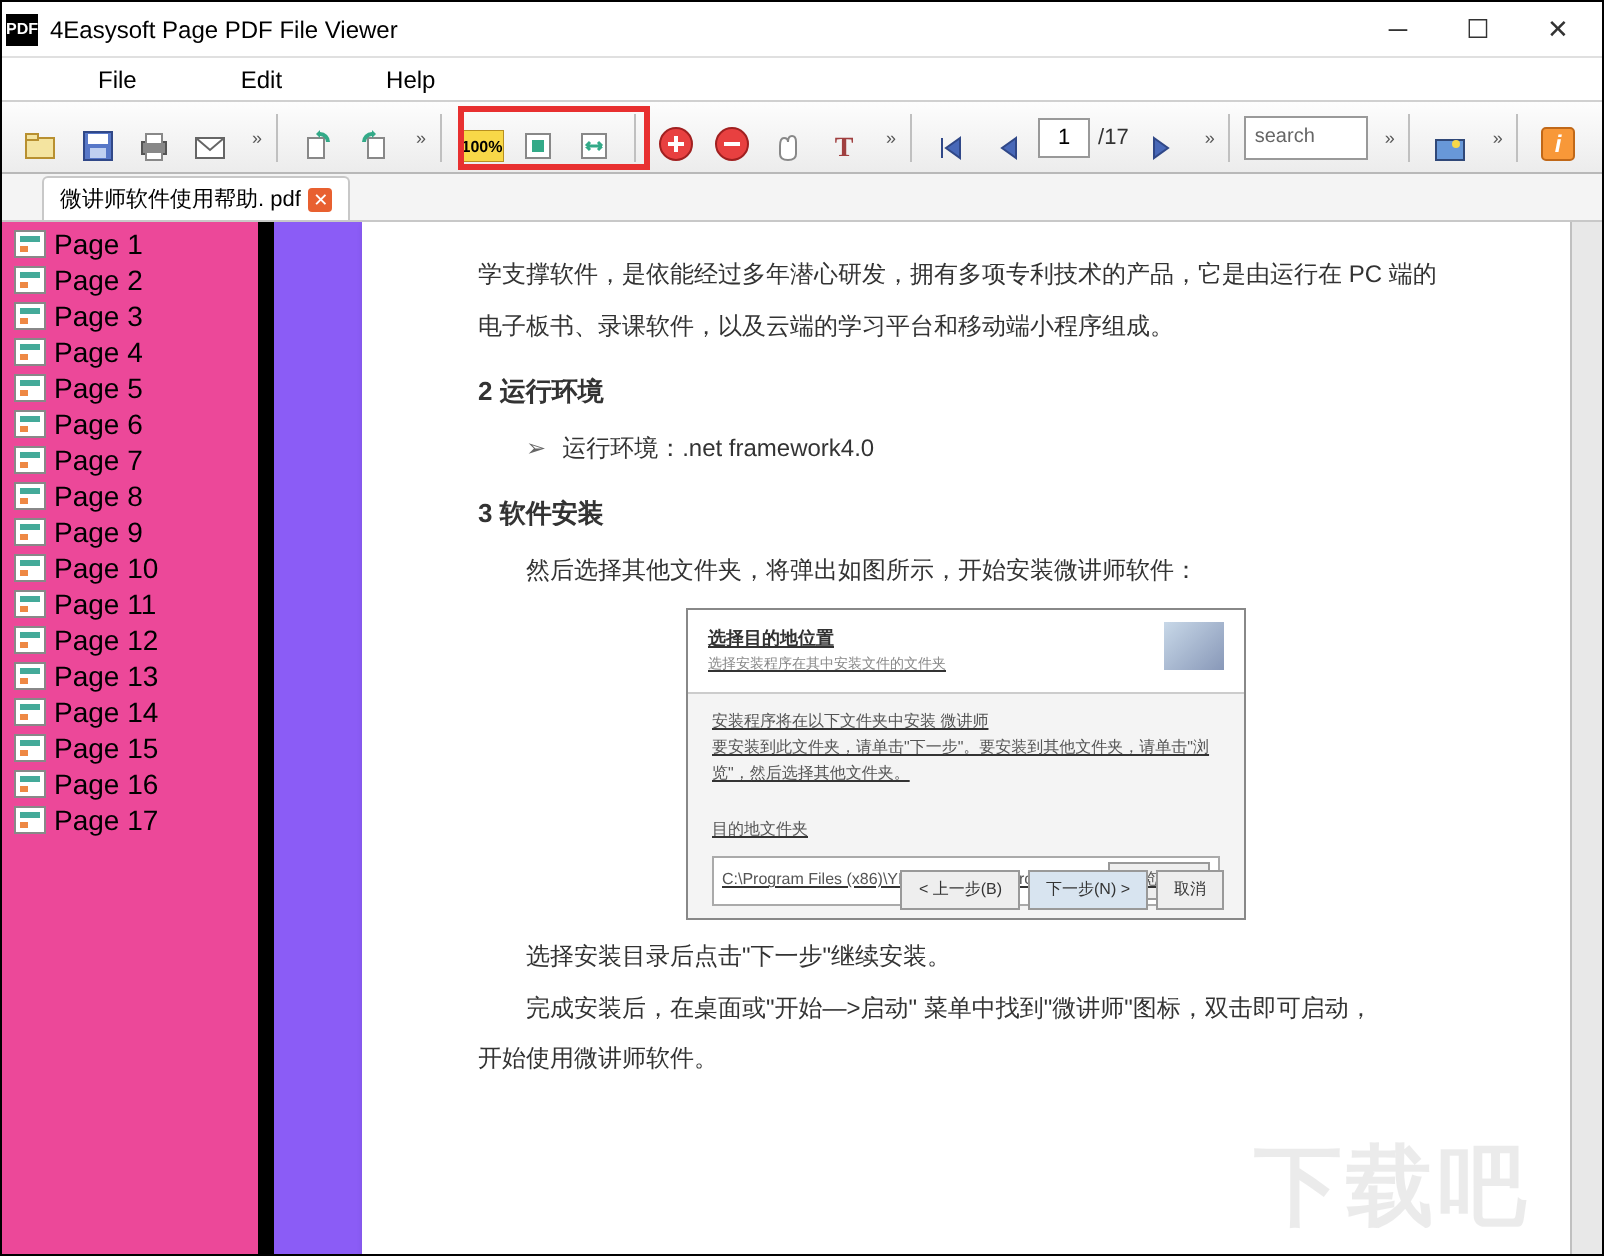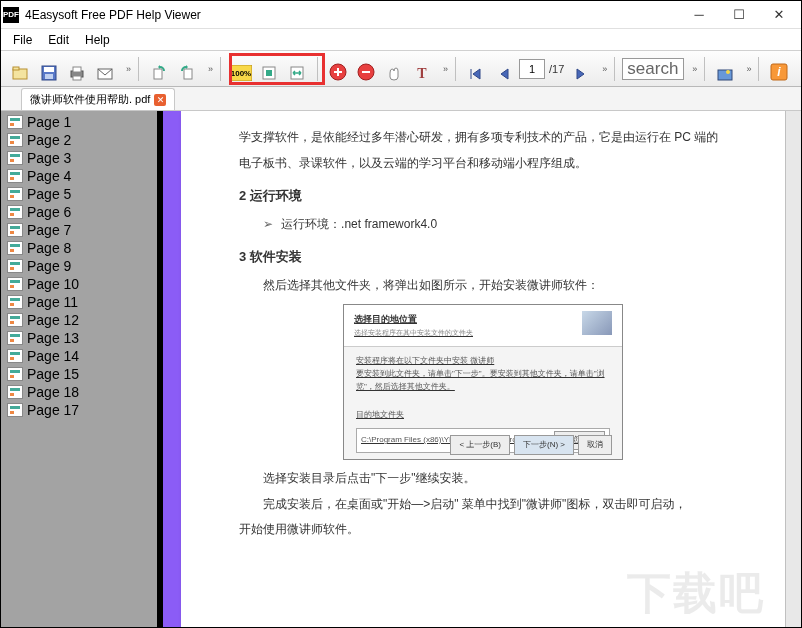--- a/index.html
+++ b/index.html
@@ -2,35 +2,35 @@
 <html><head>
 <meta charset="utf-8">
 <style>
 * { margin: 0; padding: 0; box-sizing: border-box; }
 body { font-family: "Microsoft YaHei", Arial, sans-serif; font-size: 12px; background: #fff; width: 802px; height: 628px; overflow: hidden; border: 1px solid #000; }
 .titlebar { height: 28px; background: #fff; display: flex; align-items: center; padding: 0 2px; border-bottom: 1px solid #e0e0e0; }
 .titlebar .app-icon { width: 16px; height: 16px; background: #000000; display: inline-flex; align-items: center; justify-content: center; color: #fff; font-size: 8px; font-weight: bold; margin-right: 6px; }
 .titlebar .title { flex: 1; font-size: 12px; color: #000; }
 .titlebar .winbtn { width: 40px; height: 26px; display: flex; align-items: center; justify-content: center; cursor: pointer; font-size: 13px; color: #333; }
 .menubar { height: 22px; display: flex; align-items: center; padding: 0 4px; border-bottom: 1px solid #d0d0d0; background: #fff; }
-.menubar .menu { padding: 2px 8px; cursor: pointer; font-size: 12px; }
+.menubar .menu { padding: 2px 8px; cursor: pointer; font-size: 12px; margin-left: 36px; }
 .toolbar { height: 36px; background: linear-gradient(#fdfdfd, #ececec); border-bottom: 1px solid #b8b8b8; display: flex; align-items: center; padding: 0 4px; gap: 2px; position: relative; }
 .tb-group { display: flex; align-items: center; gap: 2px; padding: 0 3px; height: 100%; }
 .tb-sep { width: 1px; height: 24px; background: #c0c0c0; margin: 0 2px; }
 .tb-btn { width: 26px; height: 26px; display: flex; align-items: flex-end; justify-content: center; cursor: pointer; border: 1px solid transparent; border-radius: 2px; }
 .tb-chev { font-size: 9px; color: #555; padding: 0 3px; cursor: pointer; }
 .page-input { width: 26px; height: 20px; border: 1px solid #999; text-align: center; font-size: 11px; }
 .page-total { font-size: 11px; color: #333; padding: 0 2px; }
-.search-box { height: 22px; border: 1px solid #999; padding: 0 4px; font-size: 17px; color: #666; width: 62px; background: #fff; }
+.search-box { height: 22px; border: 1px solid #999; padding: 0 4px; font-size: 10px; color: #666; width: 62px; background: #fff; }
 .red-highlight { position: absolute; border: 3px solid #e83030; top: 2px; left: 228px; width: 96px; height: 32px; pointer-events: none; }
 .tabbar { height: 24px; background: #f4f4f4; border-bottom: 1px solid #c8c8c8; display: flex; align-items: flex-end; padding: 0 20px; }
 .tab { background: #fff; border: 1px solid #c8c8c8; border-bottom: none; padding: 3px 8px; font-size: 11px; display: flex; align-items: center; gap: 4px; border-radius: 3px 3px 0 0; }
 .tab .close-x { width: 12px; height: 12px; background: #e86030; color: #fff; font-size: 9px; display: flex; align-items: center; justify-content: center; border-radius: 2px; cursor: pointer; }
 .workspace { display: flex; height: 516px; }
-.sidebar { width: 162px; background: #a3a3a3; border-right: 6px solid #000000; overflow-y: auto; padding: 2px; }
+.sidebar { width: 136px; background: #ec4899; border-right: 8px solid #000000; overflow-y: auto; padding: 2px; }
 .side-item { display: flex; align-items: center; gap: 4px; padding: 1px 4px; cursor: pointer; font-size: 14px; }
 .side-icon { width: 16px; height: 14px; border: 1px solid #888; background: #fff; position: relative; display: inline-block; }
 .side-icon::before { content: ''; position: absolute; left: 2px; top: 2px; right: 2px; height: 3px; background: #4a9; }
 .side-icon::after { content: ''; position: absolute; left: 2px; bottom: 2px; width: 4px; height: 3px; background: #e84; }
 .content { flex: 1; background: #8b5cf6; display: flex; justify-content: flex-end; position: relative; overflow: hidden; }
 .vscroll { width: 16px; background: #e8e8e8; border-left: 1px solid #c0c0c0; }
 .page { width: 604px; background: #fff; margin: 0; padding: 12px 58px; box-shadow: 2px 2px 4px rgba(0,0,0,0.3); font-size: 12px; line-height: 1.8; color: #333; height: 100%; }
 .page p { margin: 4px 0; }
 .page .h3 { font-weight: bold; font-size: 13px; margin: 10px 0 6px; }
 .page .bullet { padding-left: 24px; }
@@ -42,21 +42,21 @@
 .installer .ifoot { position: absolute; bottom: 4px; right: 10px; display: flex; gap: 4px; }
 .installer .ibtn { border: 1px solid #999; padding: 2px 8px; font-size: 8px; background: #eee; }
 svg { display: block; }
 .watermark { position: absolute; right: 20px; bottom: 4px; font-size: 44px; font-weight: bold; color: rgba(0,0,0,0.08); letter-spacing: 2px; pointer-events: none; }
 </style>
 </head>
 <body>
 
 <div class="titlebar">
   <span class="app-icon">PDF</span>
-  <span class="title">4Easysoft Free PDF Help Viewer</span>
+  <span class="title">4Easysoft Page PDF File Viewer</span>
   <div class="winbtn">─</div>
   <div class="winbtn">☐</div>
   <div class="winbtn">✕</div>
 </div>
 
 <div class="menubar">
   <div class="menu">File</div>
   <div class="menu">Edit</div>
   <div class="menu">Help</div>
 </div>
@@ -268,21 +268,21 @@
     <div class="side-item">
         <span class="side-icon"></span>
         <span>Page 14</span>
       </div>
     <div class="side-item">
         <span class="side-icon"></span>
         <span>Page 15</span>
       </div>
     <div class="side-item">
         <span class="side-icon"></span>
-        <span>Page 18</span>
+        <span>Page 16</span>
       </div>
     <div class="side-item">
         <span class="side-icon"></span>
         <span>Page 17</span>
       </div>
   </div>
 
   <div class="content">
     <div class="page">
       <p>学支撑软件，是依能经过多年潜心研发，拥有多项专利技术的产品，它是由运行在 PC 端的</p>

